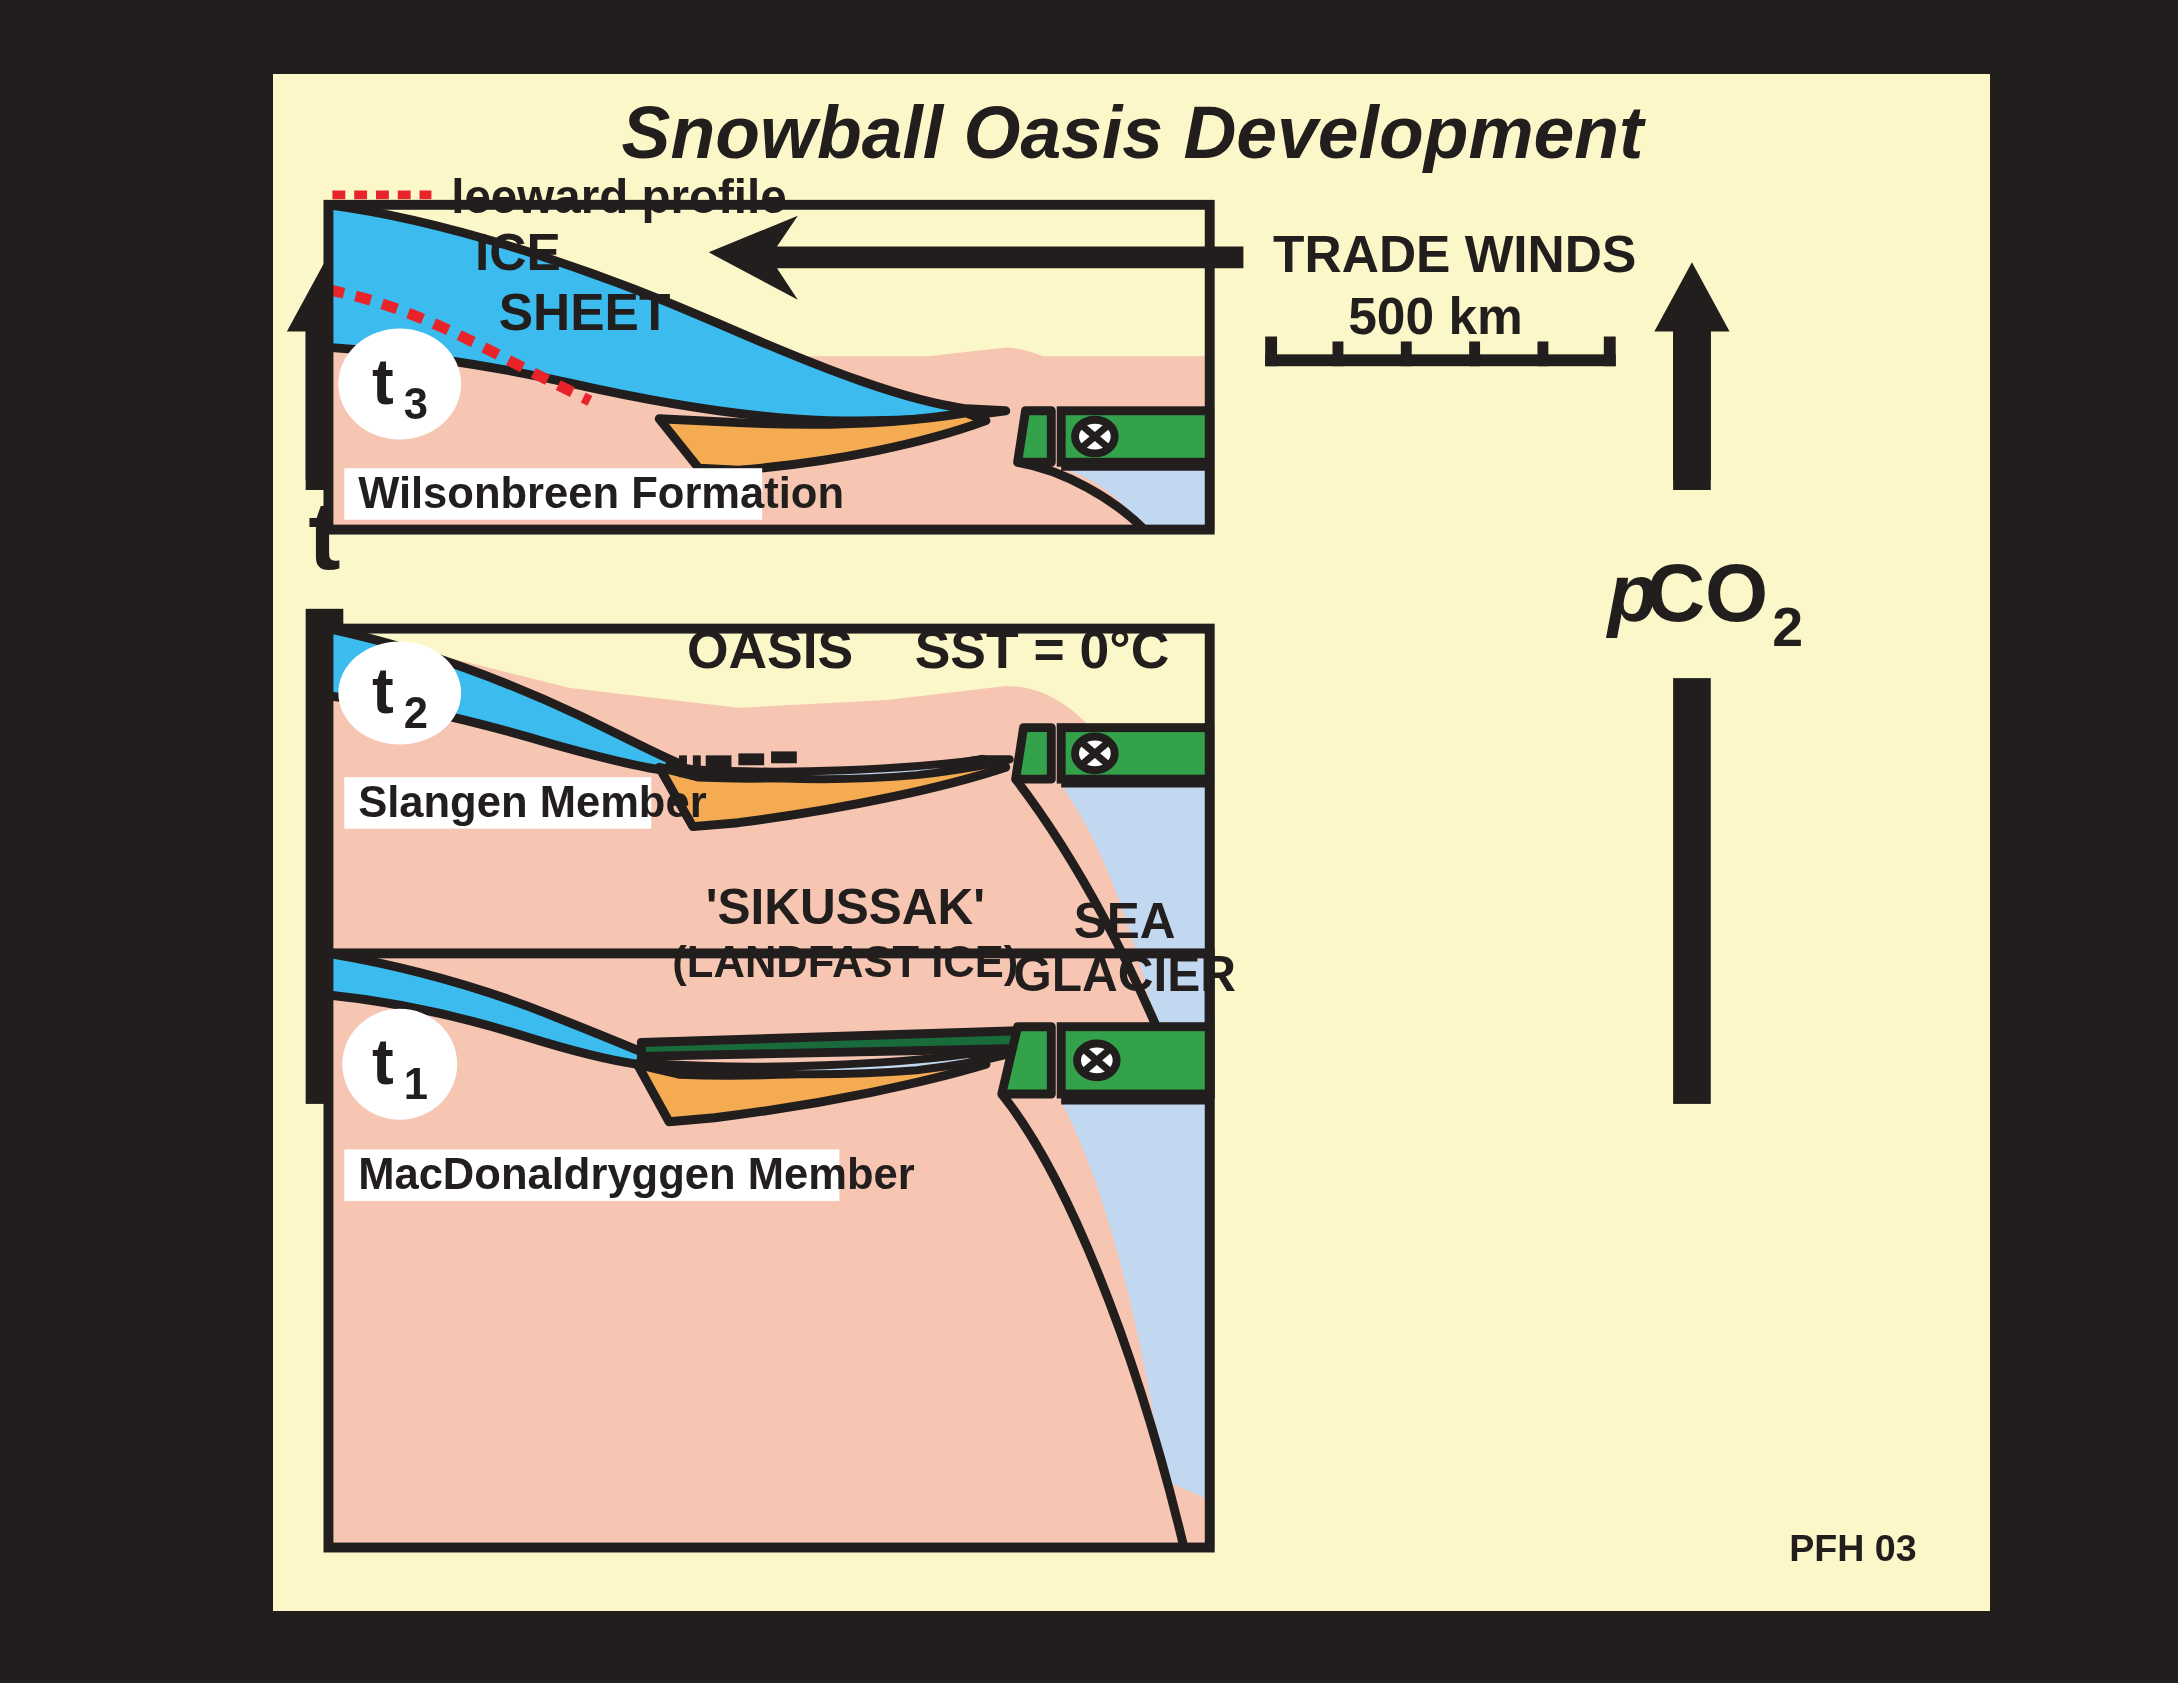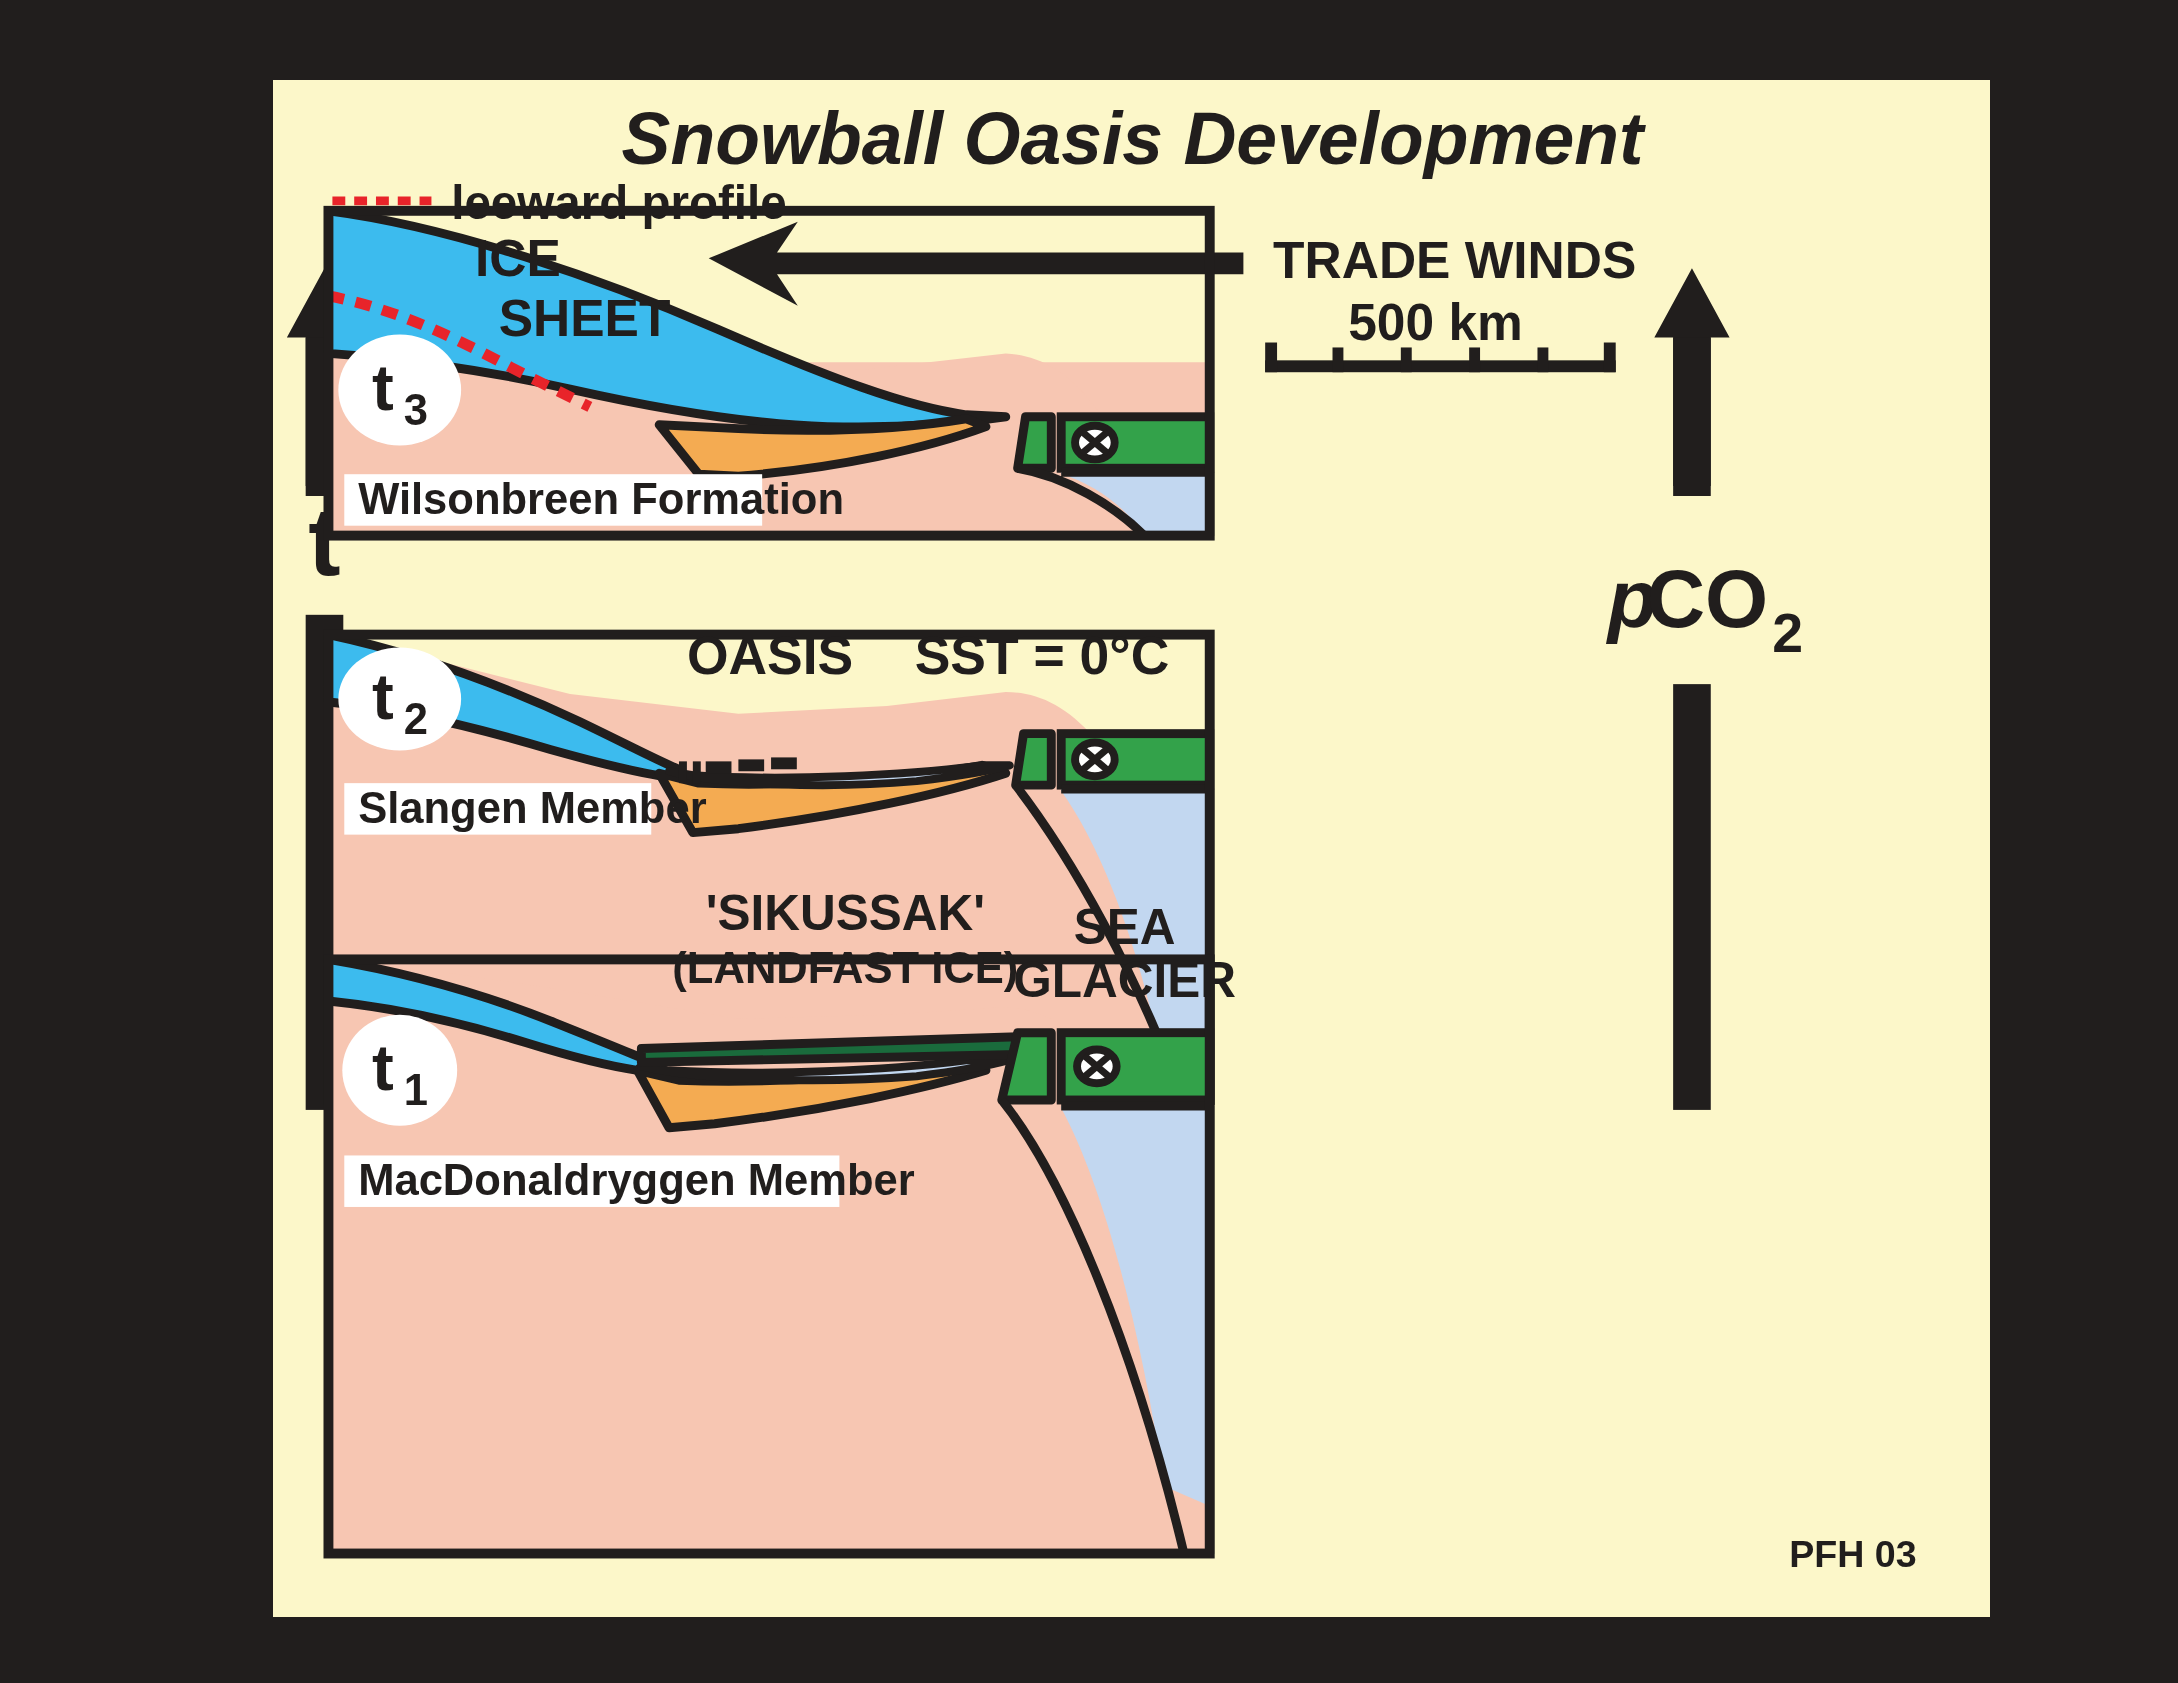--- a/index.html
+++ b/index.html
@@ -15,21 +15,21 @@
   }
   #stage {
     position: relative;
     width: 2178px;
     height: 1683px;
     background: #211E1D;
   }
   #figure-panel {
     position: absolute;
     left: 273px;
-    top: 80px;
+    top: 74px;
     width: 1717px;
     height: 1537px;
     background: #FCF7C9;
     text-decoration: underline;
   }
   svg.diagram {
     position: absolute;
     left: 0;
     top: 0;
     width: 1717px;

